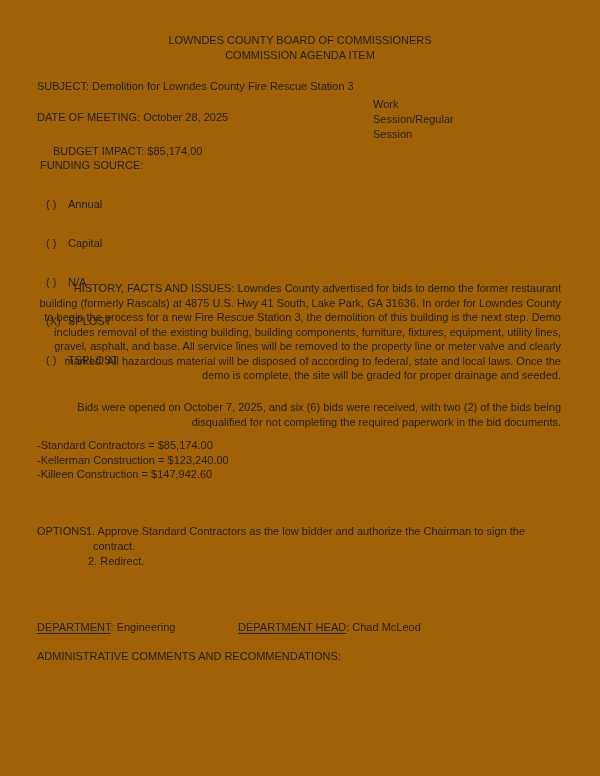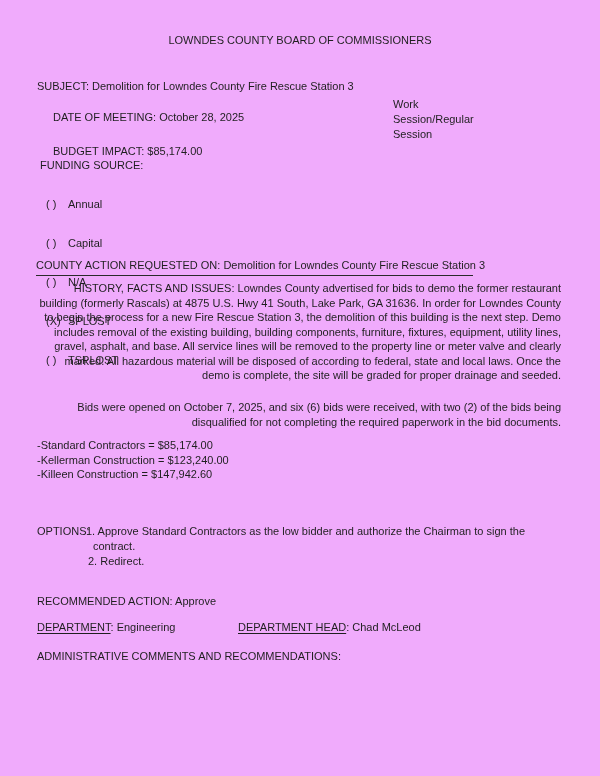--- a/index.html
+++ b/index.html
@@ -1,31 +1,31 @@
 <!DOCTYPE html>
 <html><head>
 <meta charset="utf-8">
 <style>
   html, body { margin: 0; padding: 0; background: #ffffff; }
   .page {
     position: relative;
     width: 600px;
     height: 776px;
-    background: #f0abfc;
+    background: #a16207;
     font-family: "Liberation Sans", sans-serif;
     font-size: 11px;
     color: #1f1f1f;
     line-height: 14.5px;
     overflow: hidden;
   }
   .abs { position: absolute; }
   .doc-header { top: 33px; left: 0; right: 0; text-align: center; line-height: 15px; }
   .subject { top: 79px; left: 37px; }
-  .session { top: 97px; left: 373px; line-height: 15px; margin-left: 20px; }
-  .date-line { top: 110px; left: 37px; margin-left: 16px; }
+  .session { top: 97px; left: 373px; line-height: 15px; }
+  .date-line { top: 110px; left: 37px; }
   .budget-line { top: 144px; left: 37px; padding-left: 16px; }
   .funding-label { top: 158px; left: 40px; }
   .funding-options { top: 173px; left: 46px; }
   .funding-row { height: 15px; line-height: 15px; white-space: nowrap; margin-top: 24px; }
   .funding-row .mark { display: inline-block; width: 22px; }
   .county-action { top: 258px; left: 36px; }
   .county-action .u {
     display: inline-block;
     width: 437px;
     border-bottom: 1px solid #2a2a2a;
@@ -45,20 +45,21 @@
   .dept-label { text-decoration: underline; text-underline-offset: 2px; }
   .admin-comments { top: 649px; left: 37px; }
 </style>
 </head>
 <body>
 
 <div class="page">
 
   <div class="abs doc-header">
     <div>LOWNDES COUNTY BOARD OF COMMISSIONERS</div>
+    <div>COMMISSION AGENDA ITEM</div>
   </div>
 
   <div class="abs subject">SUBJECT: Demolition for Lowndes County Fire Rescue Station 3</div>
 
   <div class="abs session">
     <div>Work</div>
     <div>Session/Regular</div>
     <div>Session</div>
   </div>
 
@@ -79,40 +80,36 @@
       <span class="mark">( )</span><span>N/A</span>
     </div>
     <div class="funding-row">
       <span class="mark">(X)</span><span>SPLOST</span>
     </div>
     <div class="funding-row">
       <span class="mark">( )</span><span>TSPLOST</span>
     </div>
   </div>
 
-  <div class="abs county-action">
-    <span class="u">COUNTY ACTION REQUESTED ON: Demolition for Lowndes County Fire Rescue Station 3</span>
-  </div>
 
   <div class="abs history">HISTORY, FACTS AND ISSUES: Lowndes County advertised for bids to demo the former restaurant building (formerly Rascals) at 4875 U.S. Hwy 41 South, Lake Park, GA 31636. In order for Lowndes County to begin the process for a new Fire Rescue Station 3, the demolition of this building is the next step. Demo includes removal of the existing building, building components, furniture, fixtures, equipment, utility lines, gravel, asphalt, and base. All service lines will be removed to the property line or meter valve and clearly marked. All hazardous material will be disposed of according to federal, state and local laws. Once the demo is complete, the site will be graded for proper drainage and seeded.</div>
 
   <div class="abs bids-summary">Bids were opened on October 7, 2025, and six (6) bids were received, with two (2) of the bids being disqualified for not completing the required paperwork in the bid documents.</div>
 
   <div class="abs bid-list">
     <div>-Standard Contractors = $85,174.00</div>
     <div>-Kellerman Construction = $123,240.00</div>
     <div>-Killeen Construction = $147,942.60</div>
   </div>
 
   <div class="abs options-label">OPTIONS:</div>
   <div class="abs option-1">1. Approve Standard Contractors as the low bidder and authorize the Chairman to sign the</div>
   <div class="abs option-1b">contract.</div>
   <div class="abs option-2">2. Redirect.</div>
 
-  <div class="abs recommended">RECOMMENDED ACTION: Approve</div>
 
   <div class="abs department">
     <span class="dept-label">DEPARTMENT</span><span>: Engineering</span>
   </div>
 
   <div class="abs department-head">
     <span class="dept-label">DEPARTMENT HEAD</span><span>: Chad McLeod</span>
   </div>
 
   <div class="abs admin-comments">ADMINISTRATIVE COMMENTS AND RECOMMENDATIONS:</div>

